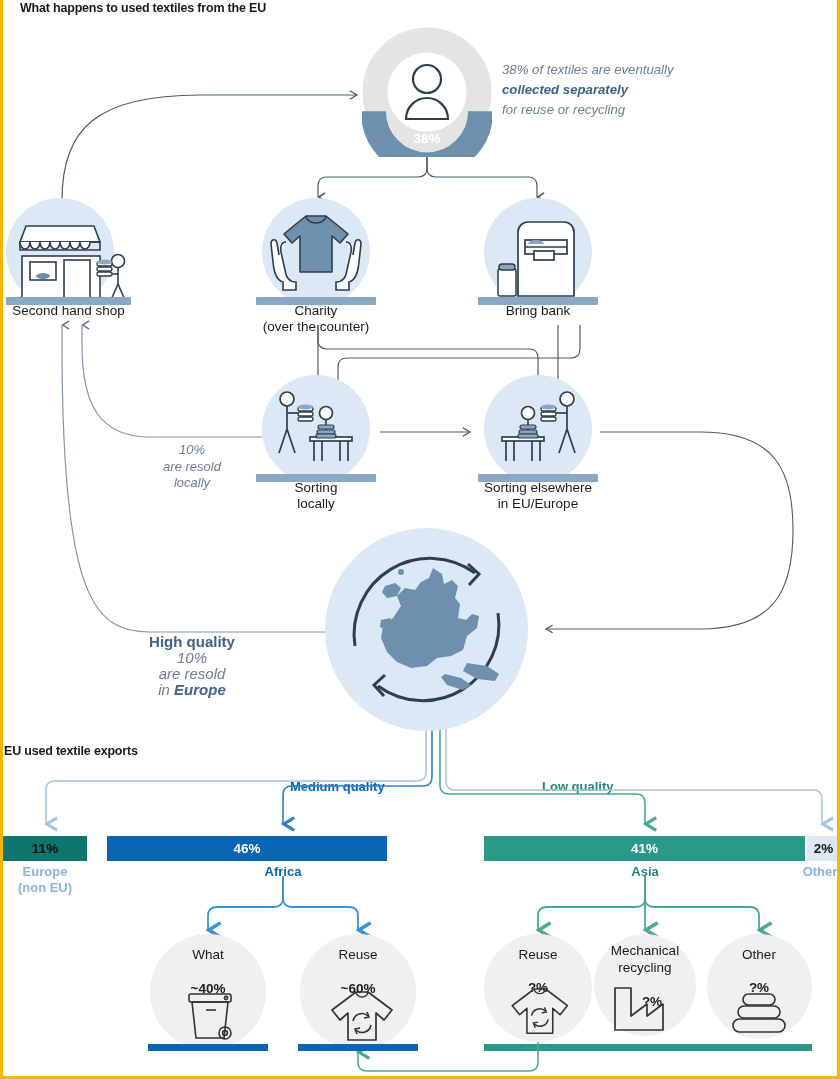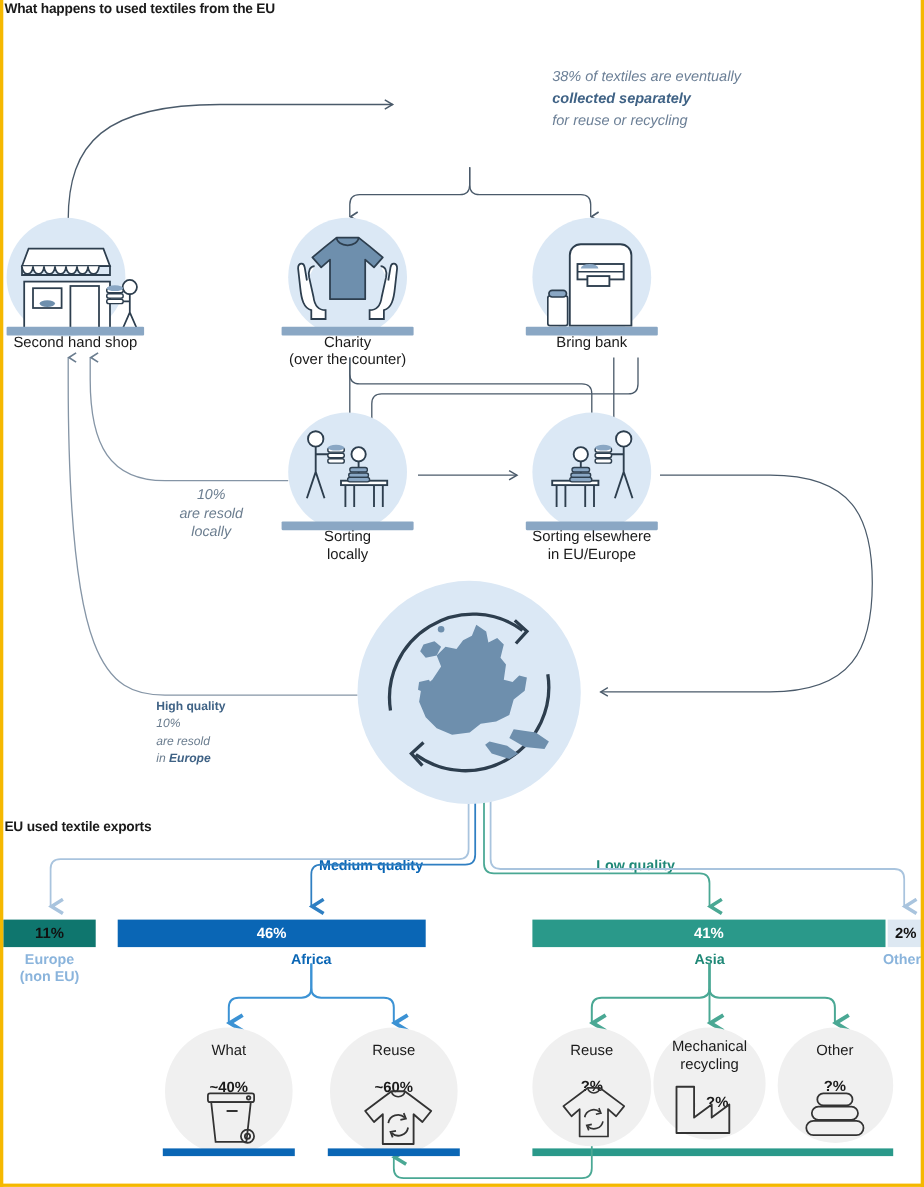--- a/index.html
+++ b/index.html
@@ -16,21 +16,21 @@
   .frame{
     position:absolute;left:0;top:0;width:840px;height:1079px;
     border-left:3px solid #f5b800;
     border-right:3px solid #f5b800;
     border-bottom:3px solid #f5b800;
     box-sizing:border-box;
     pointer-events:none;
   }
 
   .title{
-    position:absolute;left:4px;top:1px;
+    position:absolute;left:20px;top:1px;
     font-size:12.5px;font-weight:bold;color:#1a1a1a;
     letter-spacing:-0.2px;
     font-family:"Liberation Sans", sans-serif;
   }
   .subtitle{
     position:absolute;left:4px;top:744px;
     font-size:12.5px;font-weight:bold;color:#1a1a1a;
     letter-spacing:-0.2px;
   }
 
@@ -61,22 +61,22 @@
     line-height:16.5px;
   }
 
   .callout{
     position:absolute;left:502px;top:60px;width:230px;
     font-size:13.2px;font-style:italic;color:#6b7f96;line-height:20px;
   }
   .callout .strong{font-weight:bold;color:#3f6285;}
 
   .hq{
-    position:absolute;
-    font-size:11px;line-height:16px;color:#6b7d8f;font-style:italic;
+    position:absolute;text-align:center;
+    font-size:15px;line-height:16px;color:#6b7d8f;font-style:italic;
   }
   .hq .hq-title{font-weight:bold;font-style:normal;color:#3f6285;display:block;}
   .hq .hq-eu{font-weight:bold;color:#3f6285;}
 
   .donut-val{
     position:absolute;width:100%;text-align:center;
     color:#ffffff;font-weight:bold;font-size:13.5px;
   }
 
   
@@ -202,20 +202,31 @@
       <path d="M645,876 L645,898 Q645,907 636,907 L547,907 Q538,907 538,916 L538,930" marker-end="url(#ahTeal)"></path>
       <path d="M645,876 L645,902 L645,916 L645,930" marker-end="url(#ahTeal)"></path>
       <path d="M645,876 L645,898 Q645,907 654,907 L750,907 Q759,907 759,916 L759,930" marker-end="url(#ahTeal)"></path>
     </g>
 
     <g fill="none" stroke="#4aa894" stroke-width="1.6">
       <path d="M538,1028 L538,1062 Q538,1071 529,1071 L367,1071 Q358,1071 358,1062 L358,1052" marker-end="url(#ahTealUp)"></path>
     </g>
   </svg>
 
+  <div class="node" style="left:362px;top:27px;width:130px;height:130px;">
+    <svg width="130" height="130" viewBox="0 0 130 130">
+      <circle cx="65" cy="65" r="52" fill="none" stroke="#e4e4e4" stroke-width="25"></circle>
+      <path d="M 11.4 84.3 A 52 52 0 0 0 118.6 84.3" fill="none" stroke="#6e8fad" stroke-width="25"></path>
+      <g fill="none" stroke="#2d3e4e" stroke-width="2.2">
+        <circle cx="65" cy="52" r="14"></circle>
+        <path d="M44,92 a21,21 0 0 1 42,0 z"></path>
+      </g>
+    </svg>
+    <div class="donut-val" style="top:104px;">38%</div>
+  </div>
 
   <div class="callout">
     <span>38% of textiles are eventually</span><br>
     <span class="strong">collected separately</span><br>
     <span>for reuse or recycling</span>
   </div>
 
   <div class="node" style="left:6px;top:198px;">
     <div class="circle-bg" style="left:0;top:0;width:108px;height:108px;"></div>
     <svg width="125" height="104" viewBox="0 0 125 104" style="position:absolute;left:2px;top:2px;">

